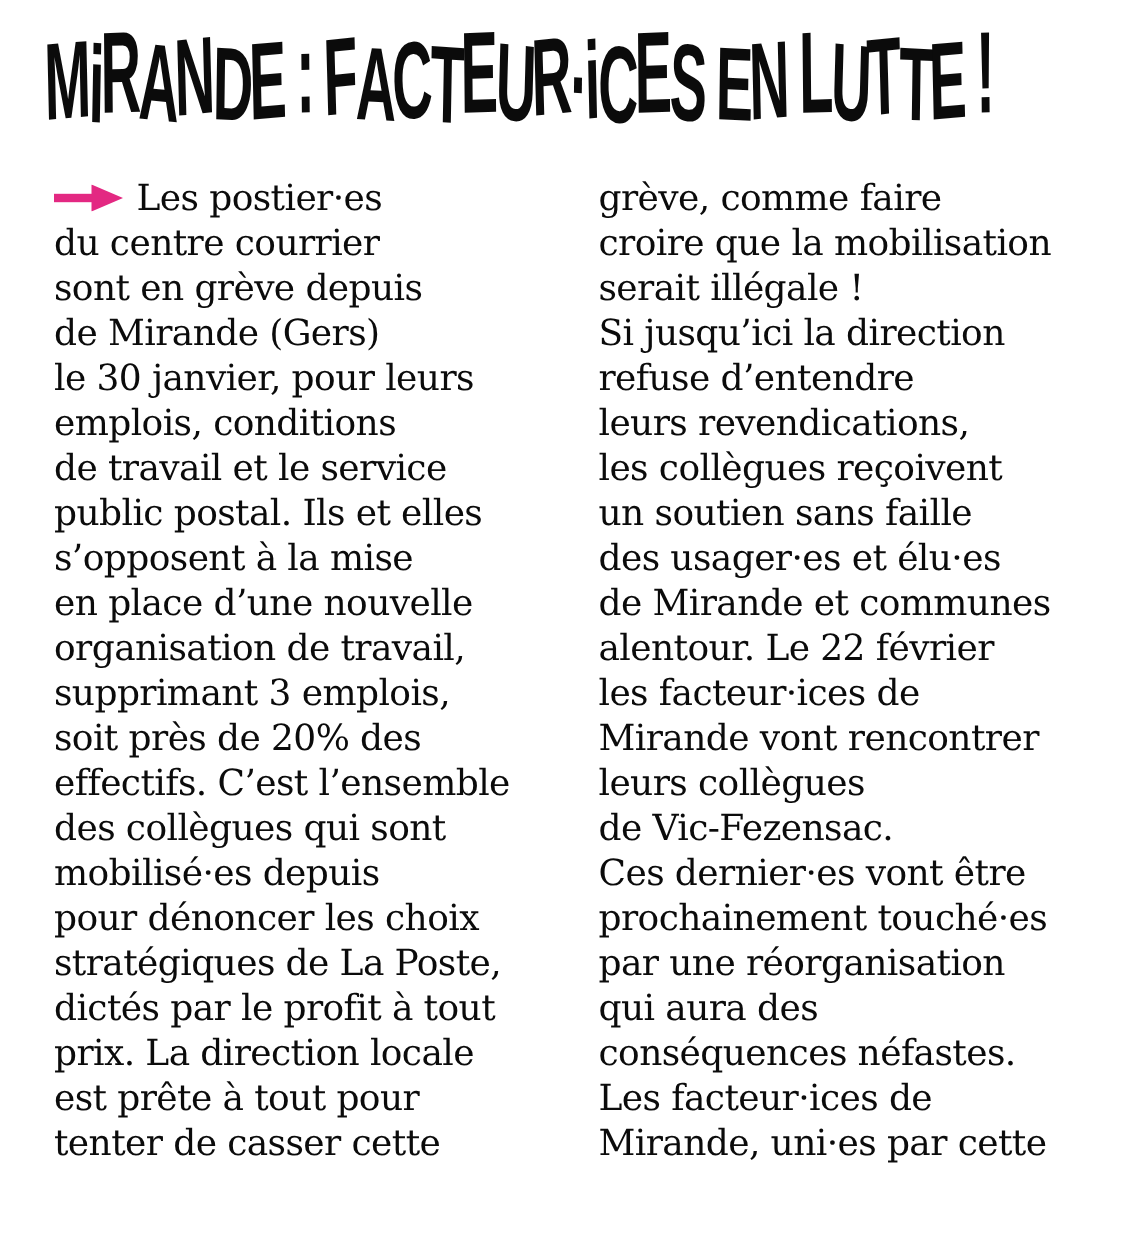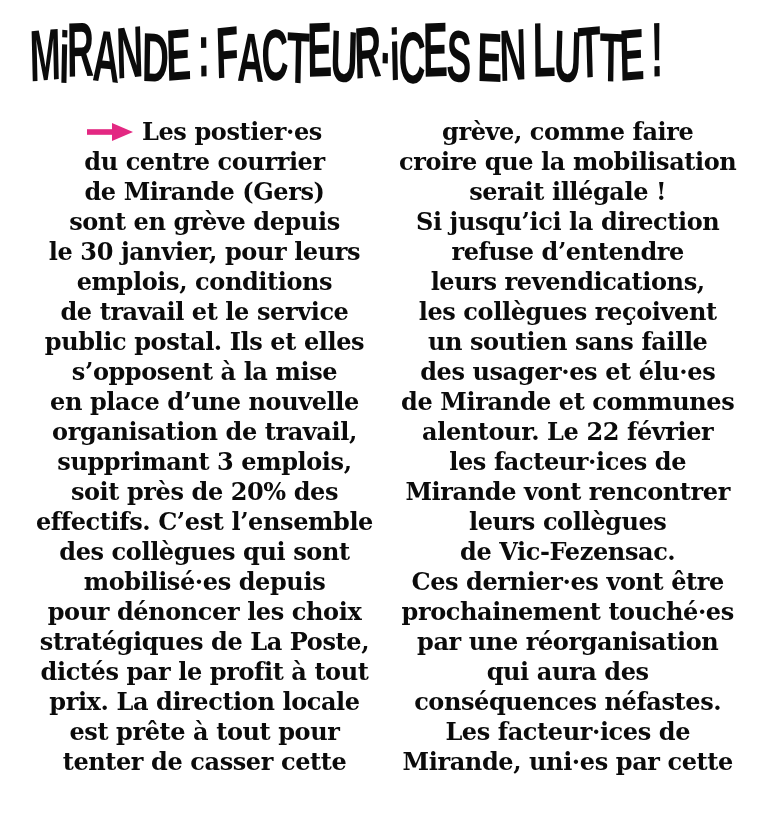--- a/index.html
+++ b/index.html
@@ -47,24 +47,23 @@
   .column {
     position: absolute;
     top: 117px;
   }
   .column.left  { left: 36px;  }
   .column.right { left: 399px; }
   .line {
     height: 30px;
     line-height: 30px;
     font-size: 24px;
-    font-weight: 700;
+    font-weight: 400;
     letter-spacing: -0.4px;
     white-space: nowrap;
-    text-align: center;
   }
 
   
   .arrow-wrap {
     display: inline-block;
     width: 46px;
     height: 18px;
     margin-right: 9px;
     vertical-align: -1px;
   }
@@ -78,22 +77,22 @@
 <div class="column left">
   <div class="line">
     <span class="arrow-wrap">
       <svg width="46" height="18" viewBox="0 0 46 18" xmlns="http://www.w3.org/2000/svg">
         <rect x="0" y="6.2" width="27" height="5.6" fill="#e32882"></rect>
         <polygon points="25,0 46,9 25,18" fill="#e32882"></polygon>
       </svg>
     </span><span>Les postier·es</span>
   </div>
   <div class="line">du centre courrier</div>
+  <div class="line">sont en grève depuis</div>
   <div class="line">de Mirande (Gers)</div>
-  <div class="line">sont en grève depuis</div>
   <div class="line">le 30 janvier, pour leurs</div>
   <div class="line">emplois, conditions</div>
   <div class="line">de travail et le service</div>
   <div class="line">public postal. Ils et elles</div>
   <div class="line">s’opposent à la mise</div>
   <div class="line">en place d’une nouvelle</div>
   <div class="line">organisation de travail,</div>
   <div class="line">supprimant 3 emplois,</div>
   <div class="line">soit près de 20% des</div>
   <div class="line">effectifs. C’est l’ensemble</div>

